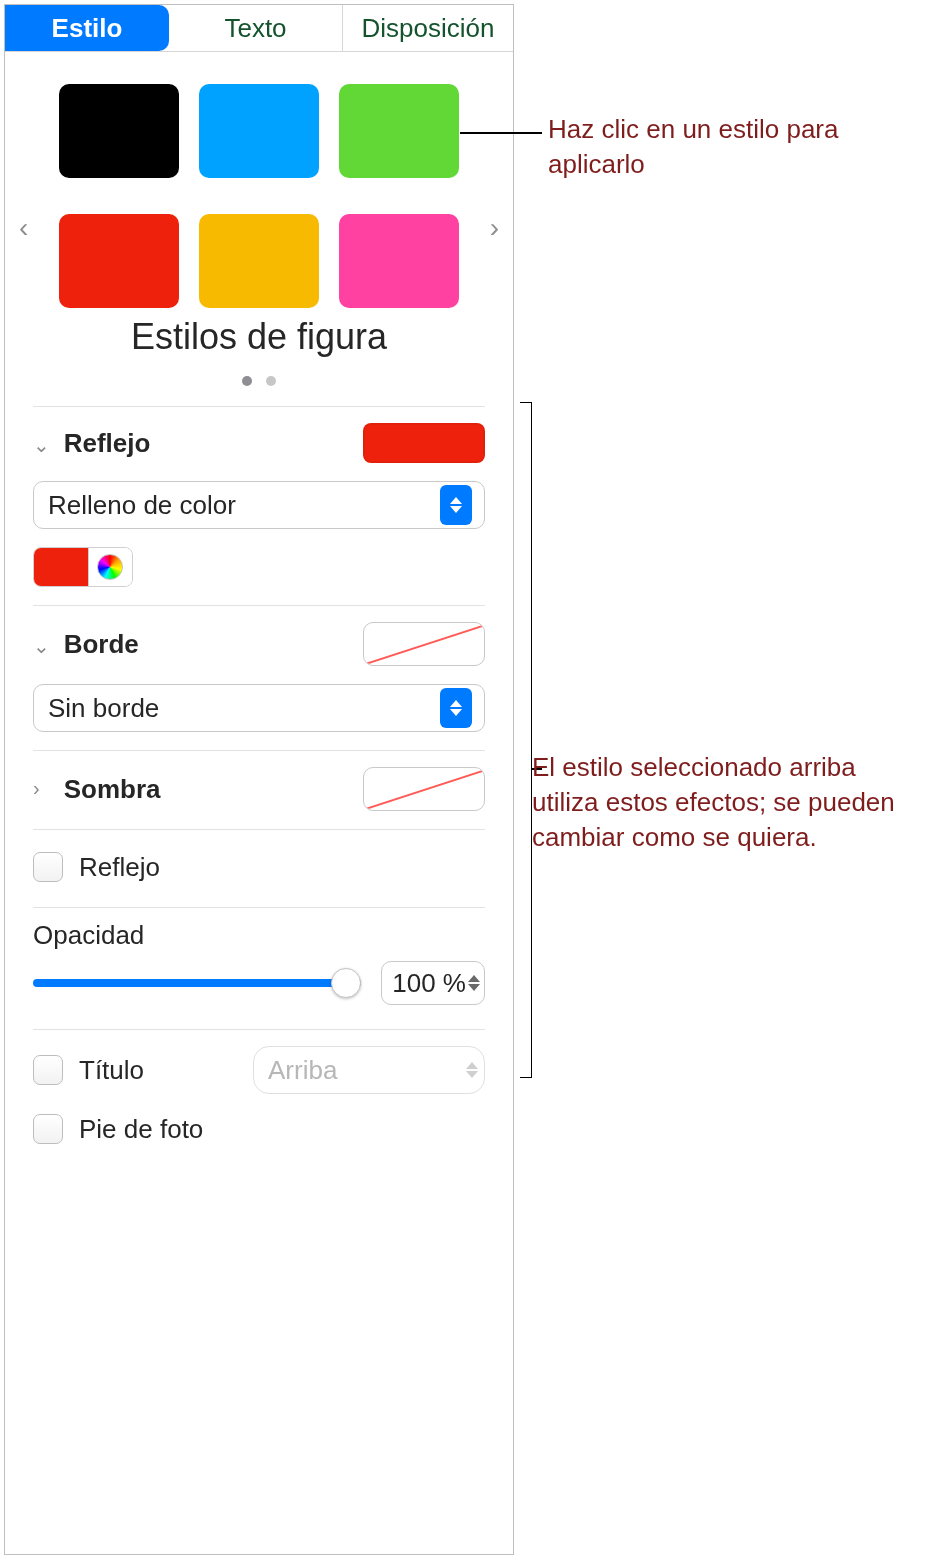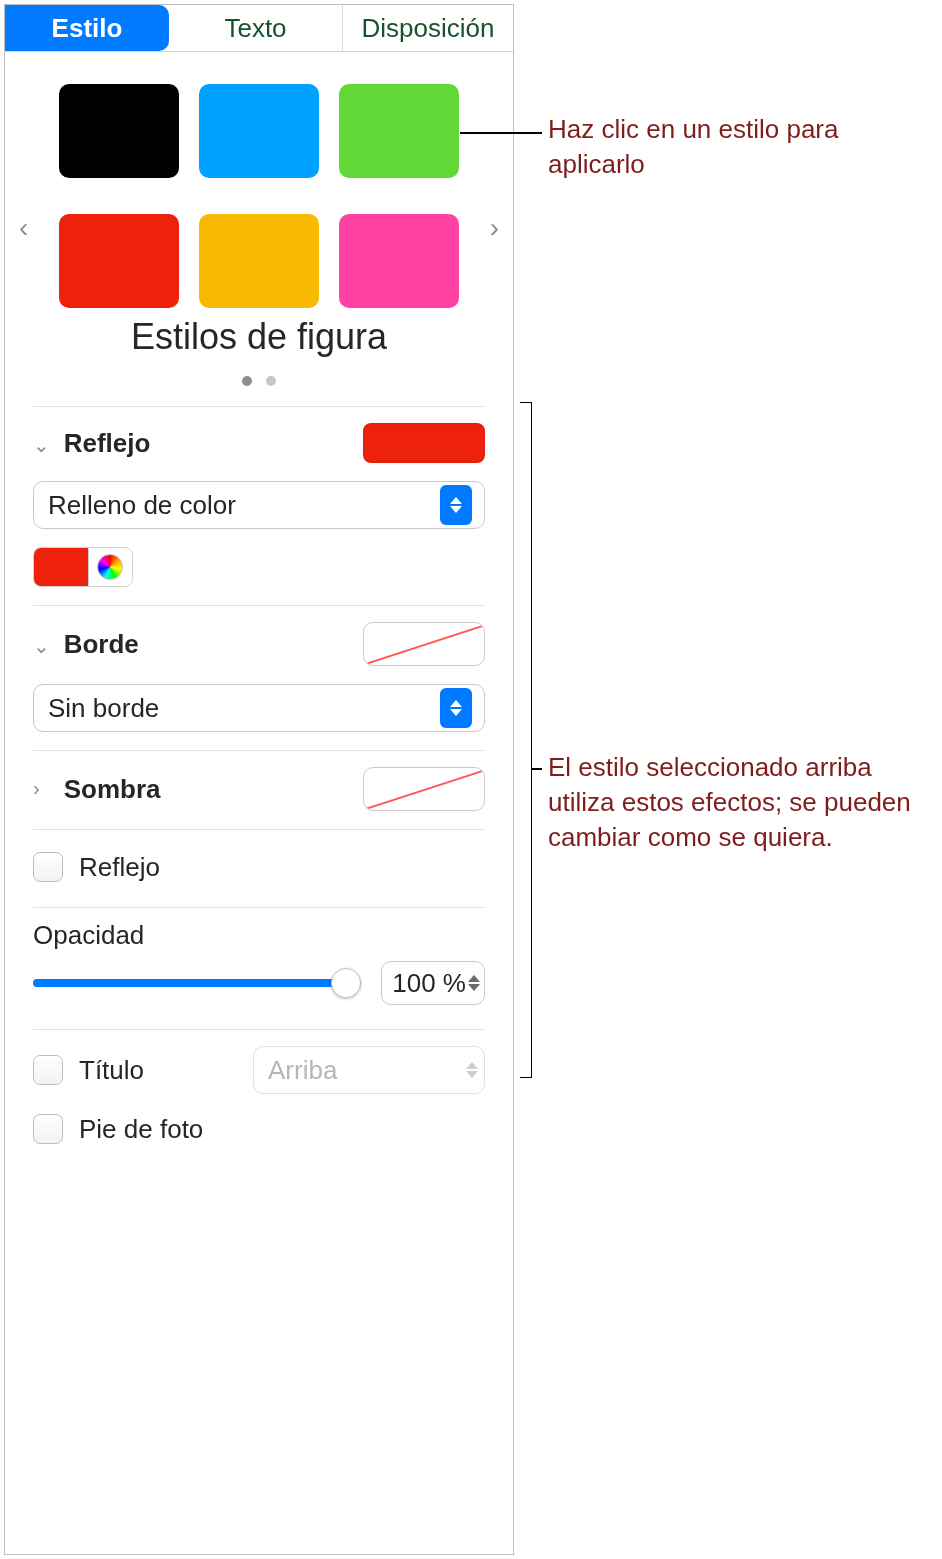--- a/index.html
+++ b/index.html
@@ -180,21 +180,21 @@
   }
   .num-field .mini-tri-up, .num-field .mini-tri-down {
     width:0;height:0;border-left:6px solid transparent;border-right:6px solid transparent;
   }
   .num-field .mini-tri-up{border-bottom:7px solid #6a6a6a;}
   .num-field .mini-tri-down{border-top:7px solid #6a6a6a;}
   
   .pos-select {
     display:flex; align-items:center; justify-content:space-between;
     width: 232px; height: 48px;
-    border:1px solid #e0e0e0; border-radius:10px;
+    border:1px solid #e0e0e0; border-radius:16px;
     padding: 0 6px 0 14px; color:#b7b7b7; font-size:26px;
     background:#fff;
   }
   .pos-select .arrows { display:flex; flex-direction:column; gap:2px; }
   .pos-select .t-up,.pos-select .t-down{
     width:0;height:0;border-left:6px solid transparent;border-right:6px solid transparent;
   }
   .pos-select .t-up{border-bottom:7px solid #cfcfcf;}
   .pos-select .t-down{border-top:7px solid #cfcfcf;}
 
@@ -349,15 +349,15 @@
       </div>
     </div>
 
   </div>
 
   <div class="hline" style="left:460px; top:132px; width:82px;"></div>
   <div class="callout" style="left:548px; top:112px; width:360px;">Haz clic en un estilo para aplicarlo</div>
 
   <div class="bracket" style="left:520px; top:402px; width:12px; height:676px; border-top:1.5px solid #000; border-bottom:1.5px solid #000;"></div>
   <div class="hline" style="left:532px; top:768px; width:10px;"></div>
-  <div class="callout" style="left:548px; top:750px; width:380px;">El estilo seleccionado arriba utiliza estos efectos; se pueden cambiar como se quiera.</div>
+  <div class="callout" style="left:532px; top:750px; width:380px;">El estilo seleccionado arriba utiliza estos efectos; se pueden cambiar como se quiera.</div>
 
 </div>
 
 </body></html>

